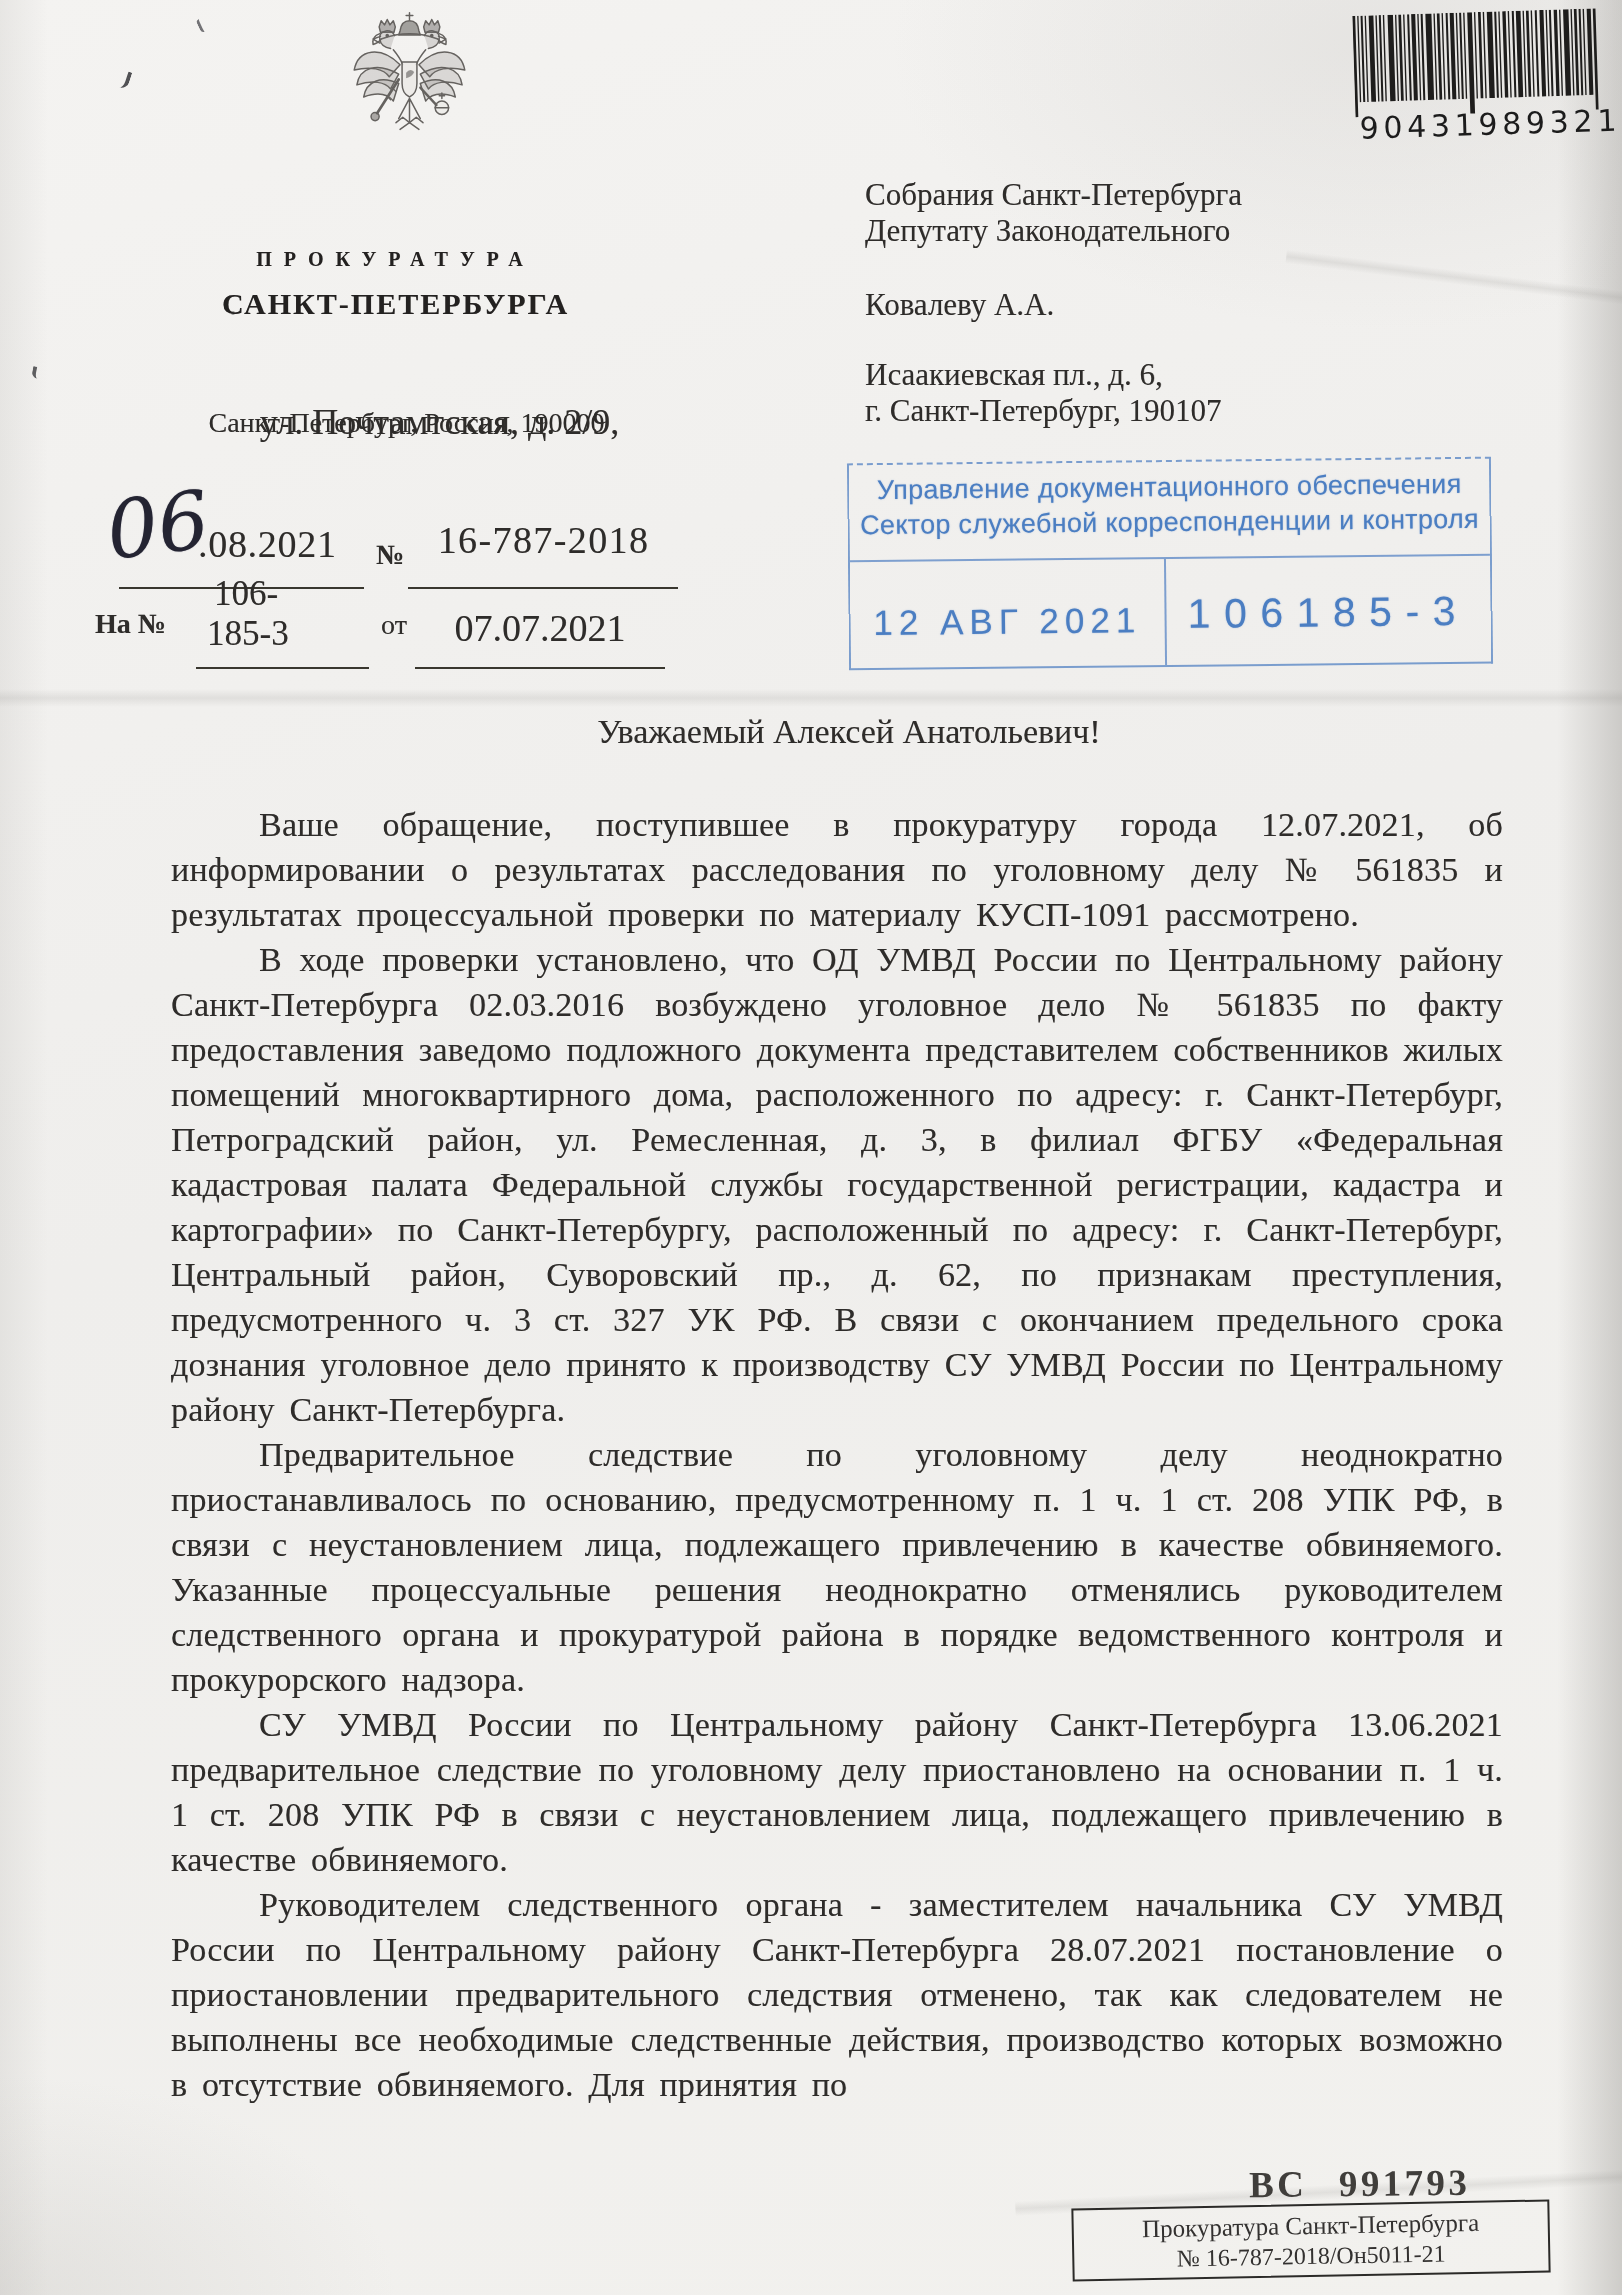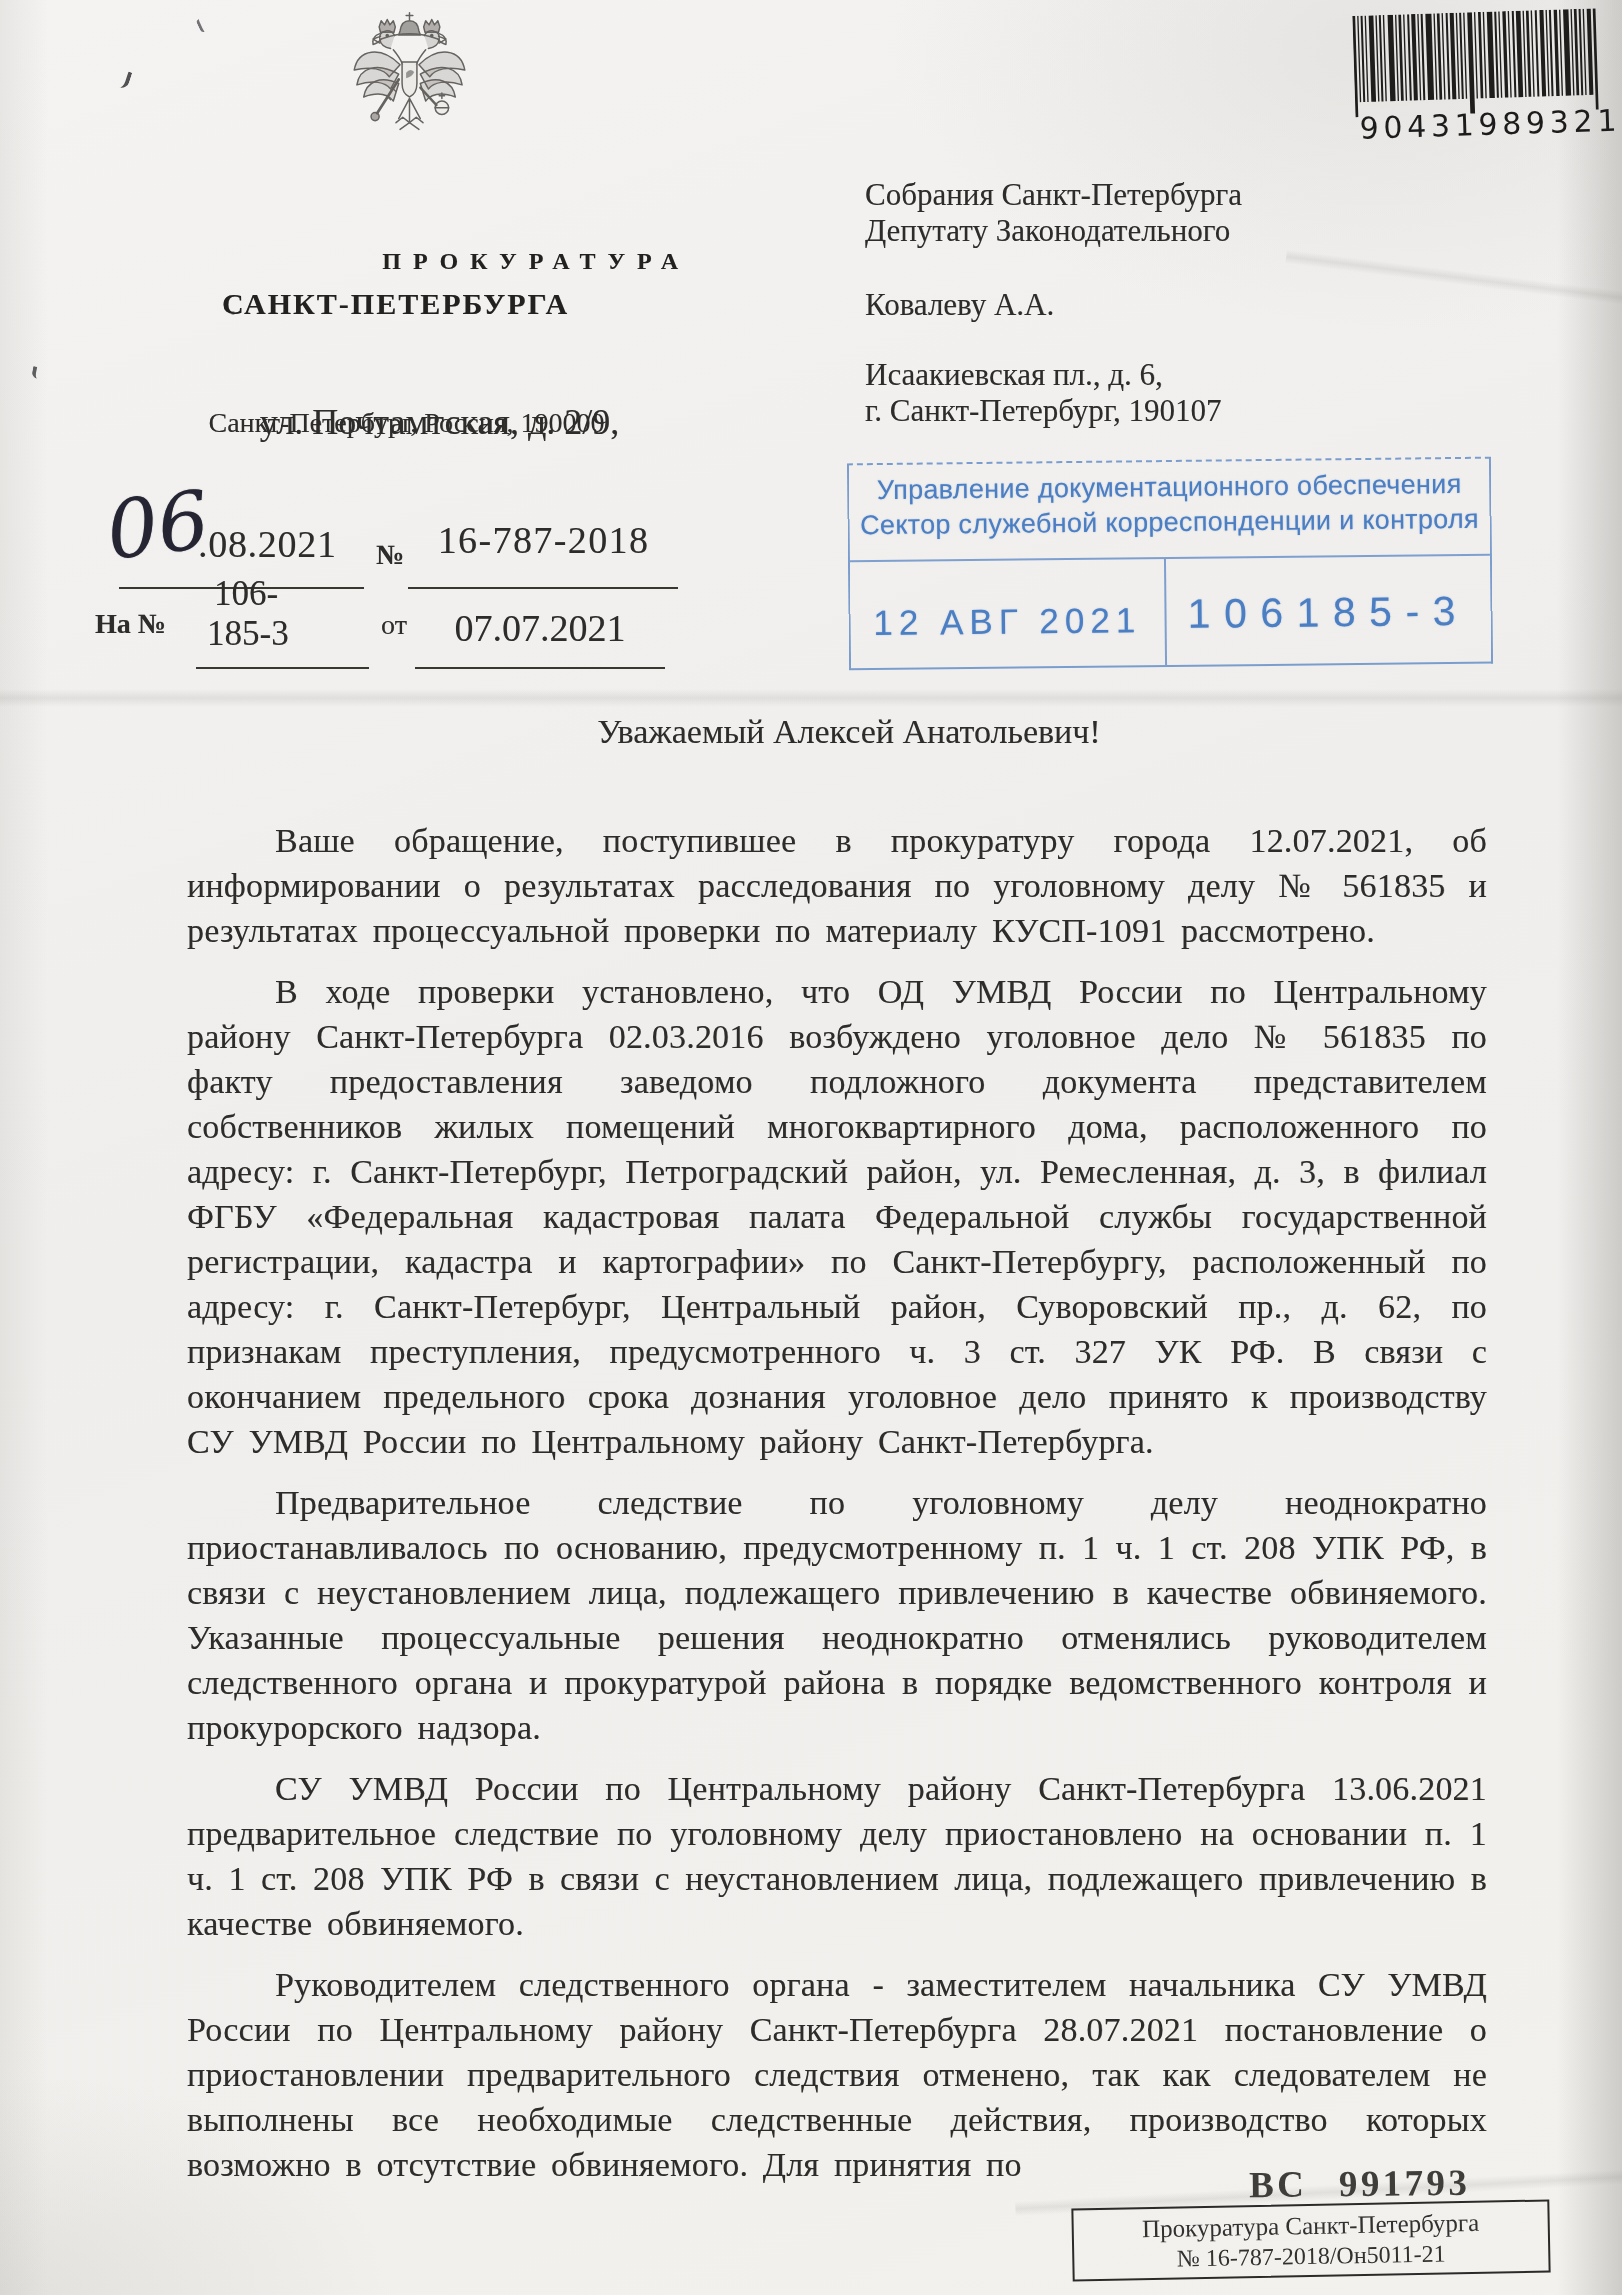--- a/index.html
+++ b/index.html
@@ -15,21 +15,21 @@
     overflow:hidden;
     font-family:"Liberation Serif", serif;
     color:#2e2c2a;
   }
   .abs{position:absolute;}
   .ink{color:#2e2c2a;text-shadow:0.3px 0.3px 0.6px rgba(55,50,45,0.35);}
   .crease{position:absolute;background:linear-gradient(to bottom,transparent,rgba(120,118,114,0.14),transparent);pointer-events:none;}
 
   
   .lh-top{left:101px;top:168px;width:589px;text-align:center;font-weight:bold;font-size:29px;letter-spacing:0.7px;color:#232120;}
-  .lh-name1{left:101px;top:248px;width:589px;text-align:right;font-weight:bold;font-size:24px;letter-spacing:12px;color:#232120;}
+  .lh-name1{left:101px;top:248px;width:589px;text-align:center;font-weight:bold;font-size:20px;letter-spacing:12px;color:#232120;}
   .lh-name2{left:101px;top:287px;width:589px;text-align:center;font-weight:bold;font-size:30px;letter-spacing:2px;color:#232120;}
   .lh-addr1{left:145px;top:365px;width:589px;text-align:center;font-size:36px;margin-top:36px;}
   .lh-addr2{left:112px;top:407px;width:589px;text-align:center;font-size:28px;}
 
   
   .hand{left:107px;top:479px;font-family:"DejaVu Serif",serif;font-style:italic;font-size:80px;color:#242432;transform:rotate(-7deg);text-shadow:0 0 1px rgba(30,30,55,0.5);}
   .d-rest{left:198px;top:522px;font-size:38px;letter-spacing:0.7px;}
   .uline{position:absolute;border-bottom:2px solid #39372f;height:0;}
   .no-sign{left:376px;top:539px;font-size:28px;font-weight:bold;}
   .out-num{left:408px;top:518px;width:271px;text-align:center;font-size:38px;letter-spacing:1.4px;}
@@ -52,21 +52,21 @@
   .bstamp .hdr{padding-top:8px;text-align:center;font-size:27px;line-height:35px;letter-spacing:0.3px;text-shadow:0 0 1.4px rgba(77,126,194,0.55);}
   .bstamp .hdiv{position:absolute;left:0;right:0;top:95px;border-top:2px solid rgba(77,126,194,0.70);}
   .bstamp .row{position:absolute;left:0;right:0;top:97px;bottom:0;display:flex;}
   .bstamp .cell-date{width:49%;display:flex;align-items:center;justify-content:center;padding-top:15px;font-size:35px;letter-spacing:6px;text-shadow:0 0 1.4px rgba(77,126,194,0.55);}
   .bstamp .vdiv{width:2px;background:rgba(77,126,194,0.70);}
   .bstamp .cell-num{flex:1;display:flex;align-items:center;justify-content:center;padding-top:5.4px;font-size:41px;letter-spacing:13.5px;text-shadow:0 0 1.4px rgba(77,126,194,0.55);}
 
   
   .salut{left:171px;top:713px;width:1356px;text-align:center;font-size:34px;}
   .body-text{left:171px;top:802px;width:1332px;font-size:34px;line-height:45px;text-align:justify;word-spacing:6px;letter-spacing:0.2px;}
-  .body-text p{margin:16px;text-indent:88px;}
+  .body-text p{margin:0;text-indent:88px;}
 
   
   .form-num{left:1249px;top:2162px;font-size:37px;font-weight:600;letter-spacing:3.4px;word-spacing:19px;color:#403e3b;transform:rotate(-0.6deg);}
   .fstamp{left:1072px;top:2204px;width:474px;height:65px;border:2.7px solid #2b2a28;transform:rotate(-1.1deg);text-align:center;color:#333130;padding-top:4px;}
   .fstamp .l1{font-size:25px;line-height:31px;}
   .fstamp .l2{font-size:24px;line-height:30px;}
 
   
   .spk1{left:116px;top:70px;width:9.5px;height:17.6px;border-right:4px solid rgba(40,40,45,0.8);border-radius:0 0 8px 0;transform:rotate(18deg);}
   .spk2{left:198px;top:17.6px;width:5.4px;height:13.5px;border-left:3.4px solid rgba(60,60,65,0.7);border-radius:5.4px;transform:rotate(-25deg);}

